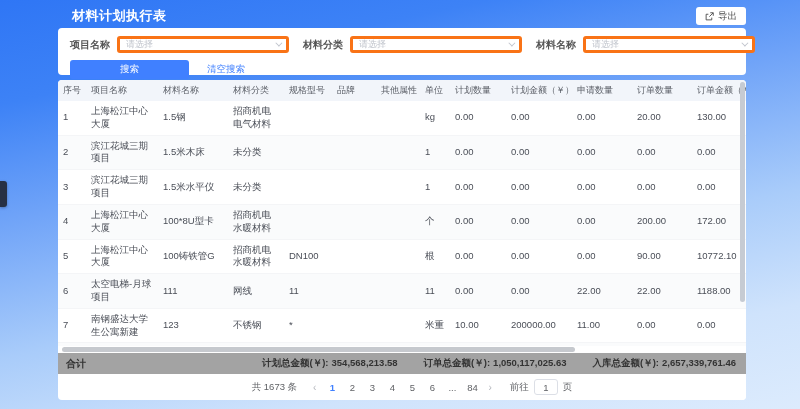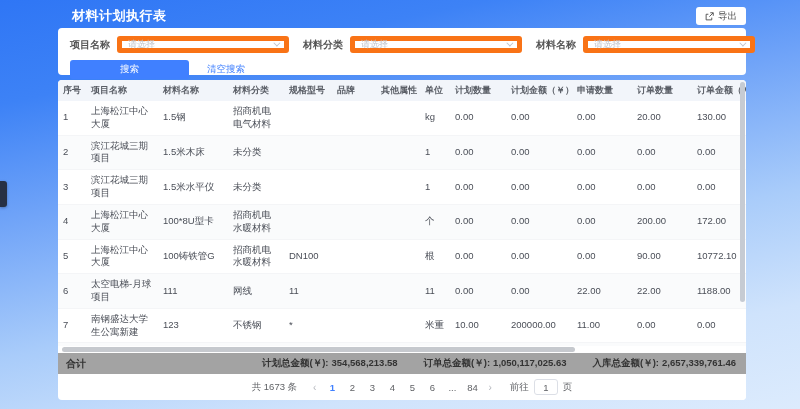--- a/index.html
+++ b/index.html
@@ -11,30 +11,30 @@
   }
   .topbar { position:absolute; left:72px; right:54px; top:6px; height:20px; display:flex; align-items:center; justify-content:space-between; }
   .page-title { color:#fff; font-size:13px; font-weight:bold; letter-spacing:.5px; }
   .export-btn { background:#fff; border:none; border-radius:3px; height:18px; padding:0 9px; font-size:9.5px; color:#4a4a4a; display:flex; align-items:center; gap:4px; cursor:pointer; }
   .sidebar-handle { position:absolute; left:0; top:181px; width:7px; height:26px; background:#273043; border-radius:0 3px 3px 0; box-shadow:0 1px 3px rgba(0,0,0,.3); }
 
   .filter-card { position:absolute; left:58px; top:28px; width:688px; height:47px; background:#fff; border-radius:4px; padding:8px 12px 0 12px; }
   .filter-row { display:flex; gap:14px; }
   .field { display:flex; align-items:center; }
   .flabel { font-size:10px; color:#555; font-weight:bold; margin-right:7px; white-space:nowrap; }
-  .select { width:172px; height:17px; border:5px solid #f97316; border-radius:3px; display:flex; align-items:center; justify-content:space-between; padding:0 6px; background:#fff; cursor:pointer; }
+  .select { width:172px; height:17px; border:3px solid #f97316; border-radius:3px; display:flex; align-items:center; justify-content:space-between; padding:0 6px; background:#fff; cursor:pointer; }
   .select .ph { font-size:9px; color:#c0c4cc; }
   .chev { width:5px; height:5px; border-right:1px solid #c0c4cc; border-bottom:1px solid #c0c4cc; transform:rotate(45deg) translateY(-2px); }
   .btn-row { display:flex; align-items:center; margin-top:7px; }
   .search-btn { width:119px; height:19px; background:#4080ff; color:#fff; border:none; border-radius:3px; font-size:9.5px; cursor:pointer; }
   .clear-link { margin-left:18px; font-size:9.5px; color:#4080ff; cursor:pointer; background:none; border:none; }
 
   .table-card { position:absolute; left:58px; top:80px; width:688px; height:320px; background:#fff; border-radius:4px; display:flex; flex-direction:column; overflow:hidden; }
   table { border-collapse:collapse; table-layout:fixed; width:682px; }
-  thead th { background:#f2f5fa; font-size:9px; color:#5a5e66; font-weight:bold; text-align:left; padding:4px 5px; white-space:nowrap; overflow:hidden; }
+  thead th { background:#f2f5fa; font-size:9px; color:#5a5e66; font-weight:normal; text-align:left; padding:4px 5px; white-space:nowrap; overflow:hidden; }
   tbody td { font-size:9.5px; color:#4a4e57; padding:4px 5px; vertical-align:middle; word-break:break-all; line-height:1.35; border-bottom:1px solid #f4f5f7; }
   tbody tr:nth-child(even) td { background:#fafbfc; }
   .table-scroll { position:relative; flex:1; overflow:hidden; }
 
   .vscrollbar { position:absolute; right:1px; top:2px; width:5px; height:250px; }
   .vscrollbar .thumb { width:5px; height:88%; background:#c6cbd3; border-radius:3px; }
   .hscrollbar { height:7px; position:relative; margin:0 2px; }
   .hscrollbar .thumb { position:absolute; left:2px; top:1px; width:75%; height:5px; background:#c6c9ce; border-radius:3px; }
 
   .summary-row { height:21px; background:#a3a3a3; display:flex; align-items:center; justify-content:space-between; padding:0 10px 0 8px; }

